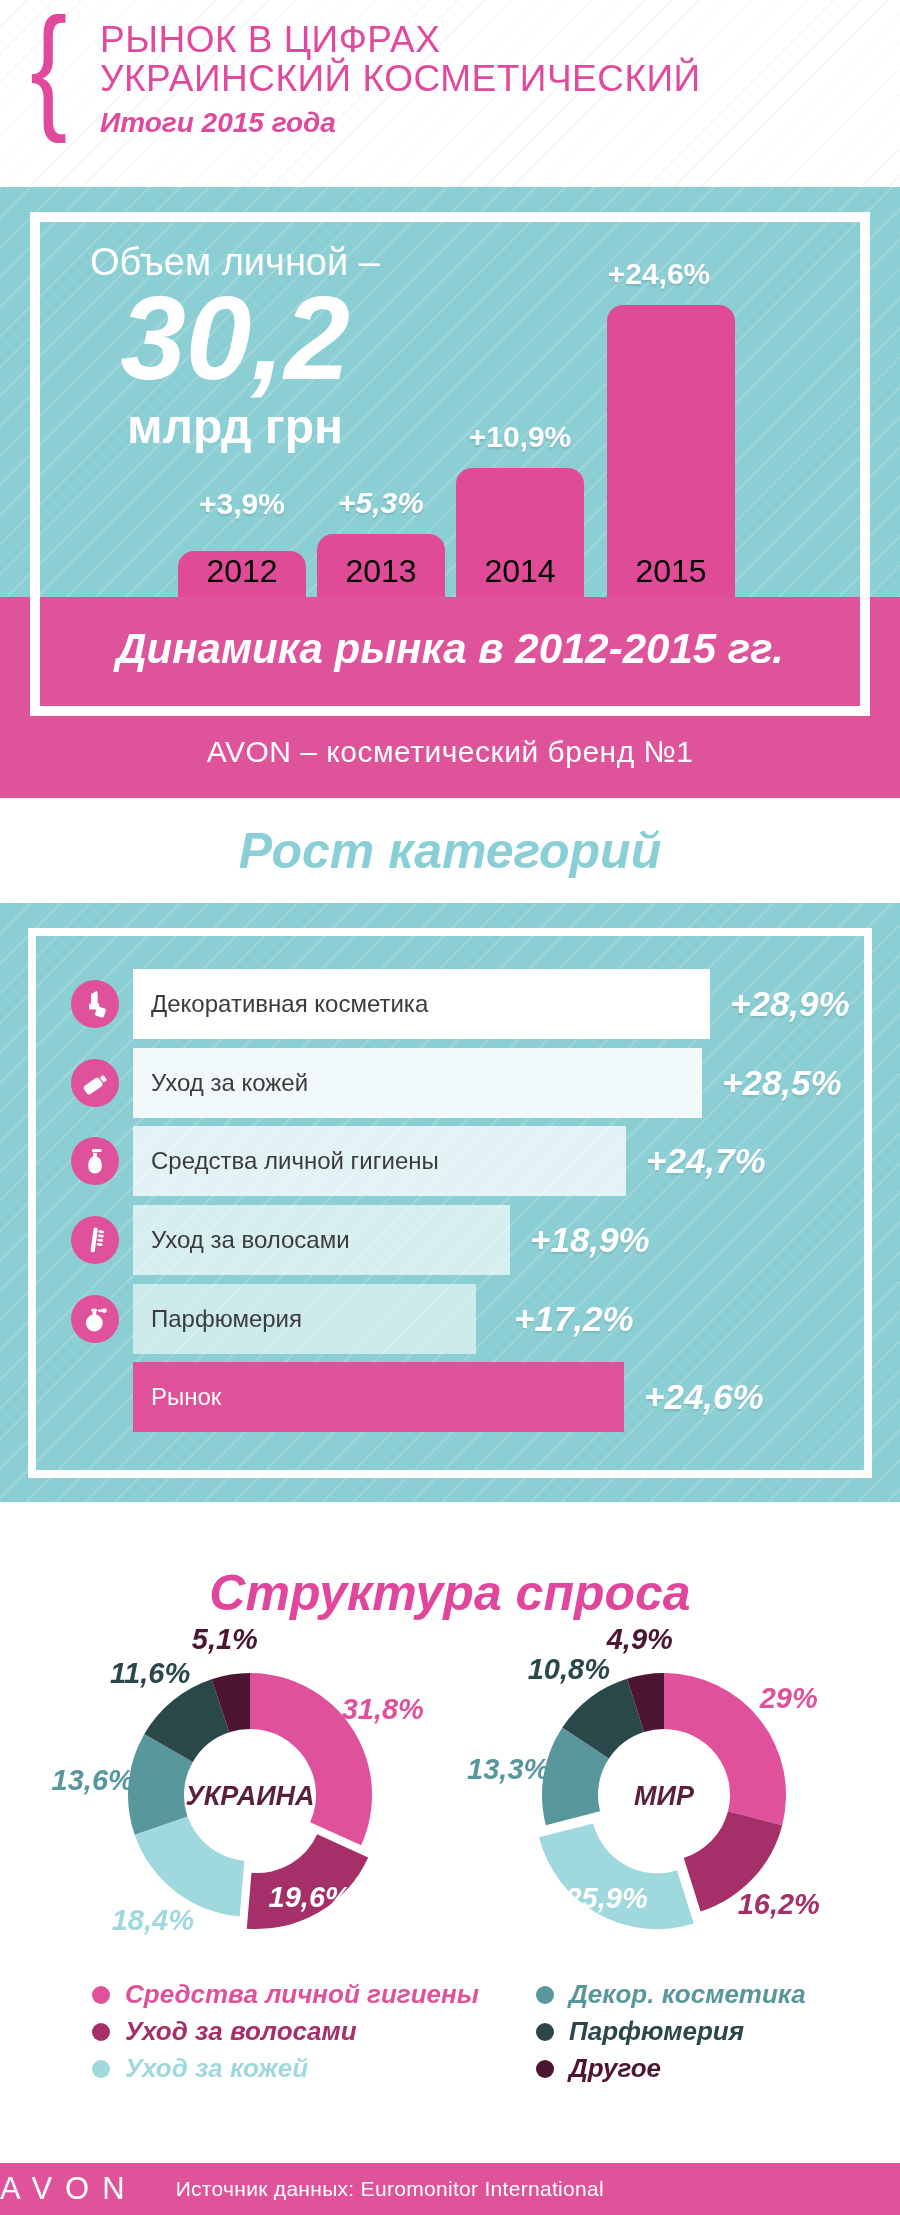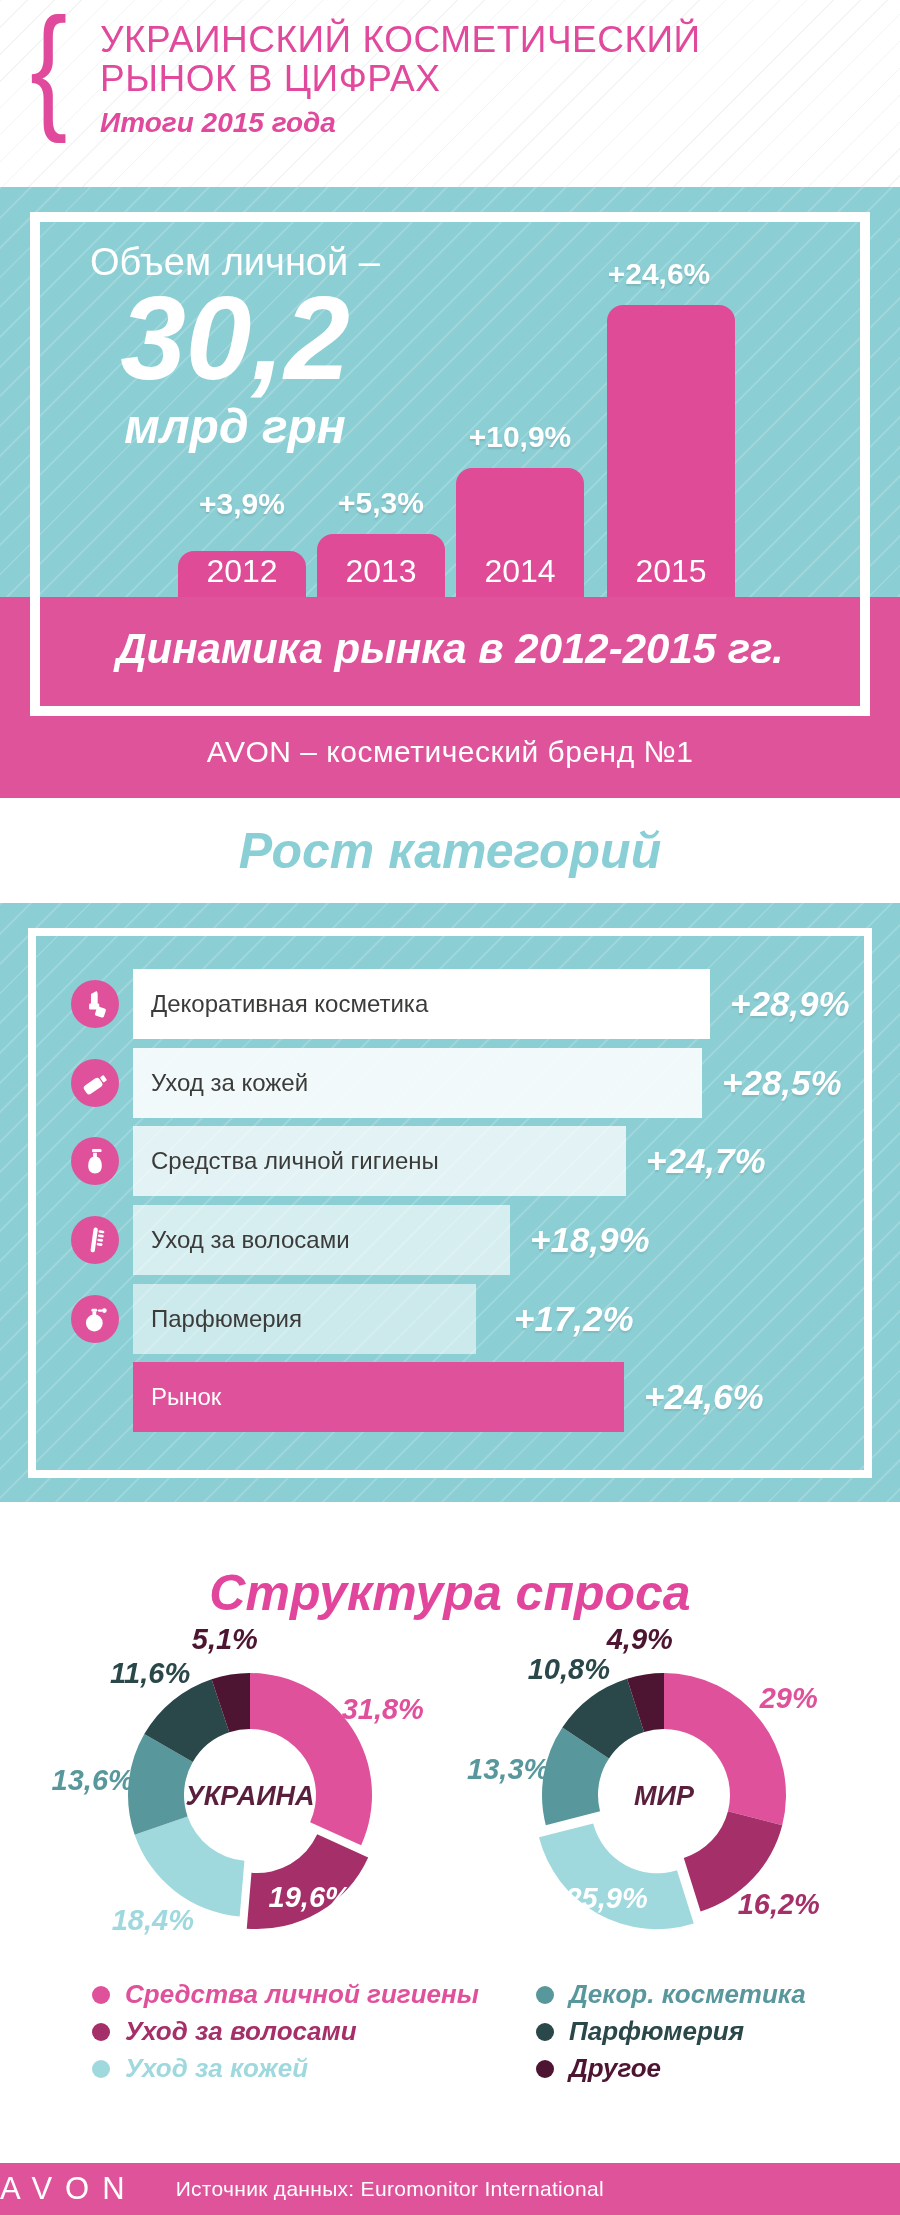--- a/index.html
+++ b/index.html
@@ -25,24 +25,24 @@
   .htitle { font-size: 37px; line-height: 39px; color: #e1499c; letter-spacing: 0.5px; font-weight: 400; }
   #header-sub { font-size: 28px; color: #e1499c; font-weight: 700; font-style: italic; margin-top: 9px; }
 
   
   #section1 { left: 0; top: 187px; width: 900px; height: 611px; position: absolute; }
   #s1-teal { left: 0; top: 0; width: 900px; height: 410px; background: #8bced4; position: absolute; }
   #s1-pink { left: 0; top: 410px; width: 900px; height: 201px; background: #df539b; position: absolute; }
   #frame1 { left: 30px; top: 25px; right: 30px; height: 504px; border: 10px solid #ffffff; position: absolute; pointer-events: none; }
   #vol-label { left: 35px; top: 54px; width: 400px; text-align: center; font-size: 38px; color: #ffffff; position: absolute; }
   #vol-value { left: 35px; top: 92px; width: 400px; text-align: center; font-size: 118px; line-height: 118px; color: #ffffff; font-weight: 700; font-style: italic; position: absolute; }
-  #vol-unit  { left: 35px; top: 212px; width: 400px; text-align: center; font-size: 48px; color: #ffffff; font-weight: 700; font-style: italic; position: absolute; }
+  #vol-unit  { left: 35px; top: 212px; width: 400px; text-align: center; font-size: 48px; color: #ffffff; font-weight: 700; position: absolute; }
   #dyn-bars { left: 0; top: 0; width: 900px; height: 410px; position: absolute; }
   .vbar { position: absolute; bottom: 0; width: 128px; background: #e04b97; border-radius: 16px 16px 0 0; }
-  .vbar-year { position: absolute; bottom: 7px; left: 0; width: 100%; text-align: center; color: #ffffff; font-size: 32px; }
+  .vbar-year { position: absolute; bottom: 7px; left: 0; width: 100%; text-align: center; color: #000000; font-size: 32px; }
   .vbar-pct { position: absolute; width: 188px; text-align: center; color: #ffffff; font-size: 30px; font-weight: 700; text-shadow: 0 2px 2px rgba(0,0,0,0.12); }
   #dyn-title { left: 50px; top: 438px; width: 800px; text-align: center; color: #ffffff; font-size: 42px; font-weight: 700; font-style: italic; position: absolute; }
   #avon-claim { left: 50px; top: 548px; width: 800px; text-align: center; color: #ffffff; font-size: 30px; font-weight: 400; letter-spacing: 0.5px; position: absolute; }
 
   
   #gap1 { left: 0; top: 798px; width: 900px; height: 105px; position: absolute; display: flex; align-items: center; justify-content: center; }
   #growth-title { color: #8acfd6; font-size: 50px; font-weight: 700; font-style: italic; }
 
   
   #section2 { left: 0; top: 903px; width: 900px; height: 599px; background: #8bced4; position: absolute; }
@@ -74,42 +74,42 @@
   #footer { left: 0; top: 2163px; width: 900px; height: 52px; background: #df539b; position: absolute; display: flex; align-items: center; }
   #footer-logo { color: #ffffff; font-size: 31px; font-weight: 400; letter-spacing: 0.42em; }
   #footer-source { color: #ffffff; font-size: 21px; margin-left: 38px; letter-spacing: 0.3px; }
 </style>
 </head>
 <body>
 
 <div id="header" class="hatch-light">
   <div id="brace" class="abs">{</div>
   <div id="header-text" class="abs">
+    <div class="htitle">РЫНОК В ЦИФРАХ</div>
     <div class="htitle">УКРАИНСКИЙ КОСМЕТИЧЕСКИЙ</div>
-    <div class="htitle">РЫНОК В ЦИФРАХ</div>
     <div id="header-sub">Итоги 2015 года</div>
   </div>
 </div>
 
 <div id="section1">
   <div id="s1-teal" class="hatch"></div>
   <div id="s1-pink"></div>
   <div id="frame1"></div>
   <div id="vol-label">Объем личной –</div>
   <div id="vol-value">30,2</div>
   <div id="vol-unit">млрд грн</div>
   <div id="dyn-bars">
       <div class="vbar" style="left: 178px; height: 46px; background: rgb(224, 75, 151);">
         <div class="vbar-year">2012</div>
       </div>
       <div class="vbar-pct" style="left: 148px; bottom: 76px;">+3,9%</div>
       <div class="vbar" style="left: 317px; height: 63px; background: rgb(224, 75, 151);">
         <div class="vbar-year">2013</div>
       </div>
-      <div class="vbar-pct" style="left: 287px; bottom: 77px;">+5,3%</div>
+      <div class="vbar-pct" style="left: 287px; bottom: 77px; font-style: italic;">+5,3%</div>
       <div class="vbar" style="left: 456px; height: 129px; background: rgb(224, 75, 151);">
         <div class="vbar-year">2014</div>
       </div>
       <div class="vbar-pct" style="left: 426px; bottom: 143px;">+10,9%</div>
       <div class="vbar" style="left: 607px; height: 292px; background: rgb(224, 75, 151); padding-left: 27px;">
         <div class="vbar-year">2015</div>
       </div>
       <div class="vbar-pct" style="left: 565px; bottom: 306px;">+24,6%</div>
     </div>
   <div id="dyn-title">Динамика рынка в 2012-2015 гг.</div>

